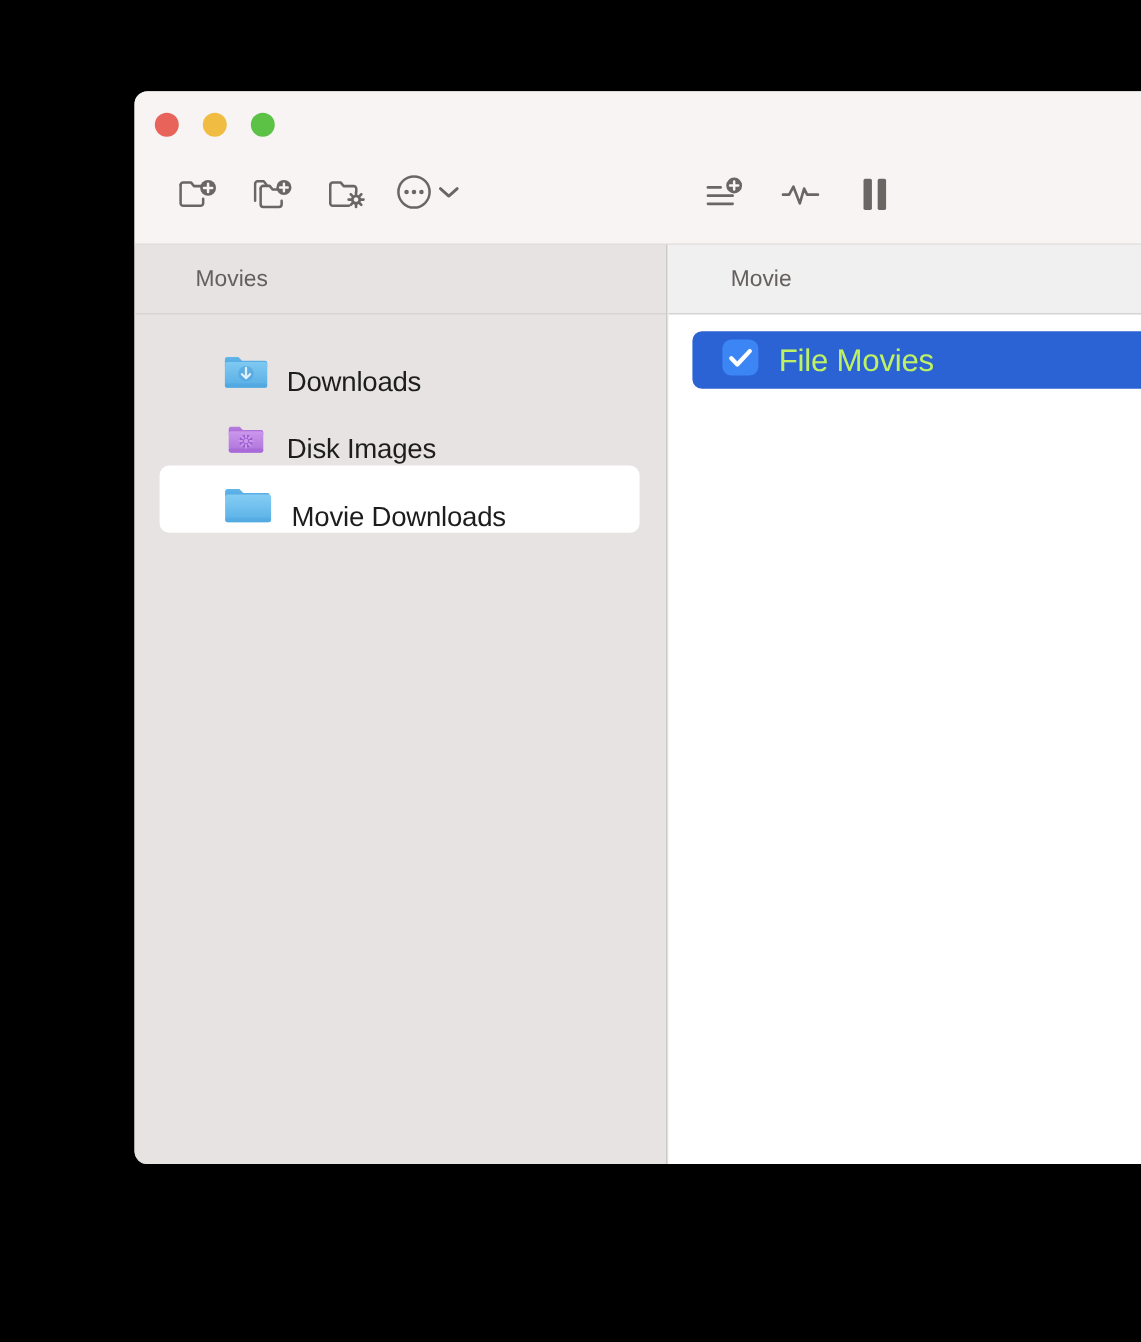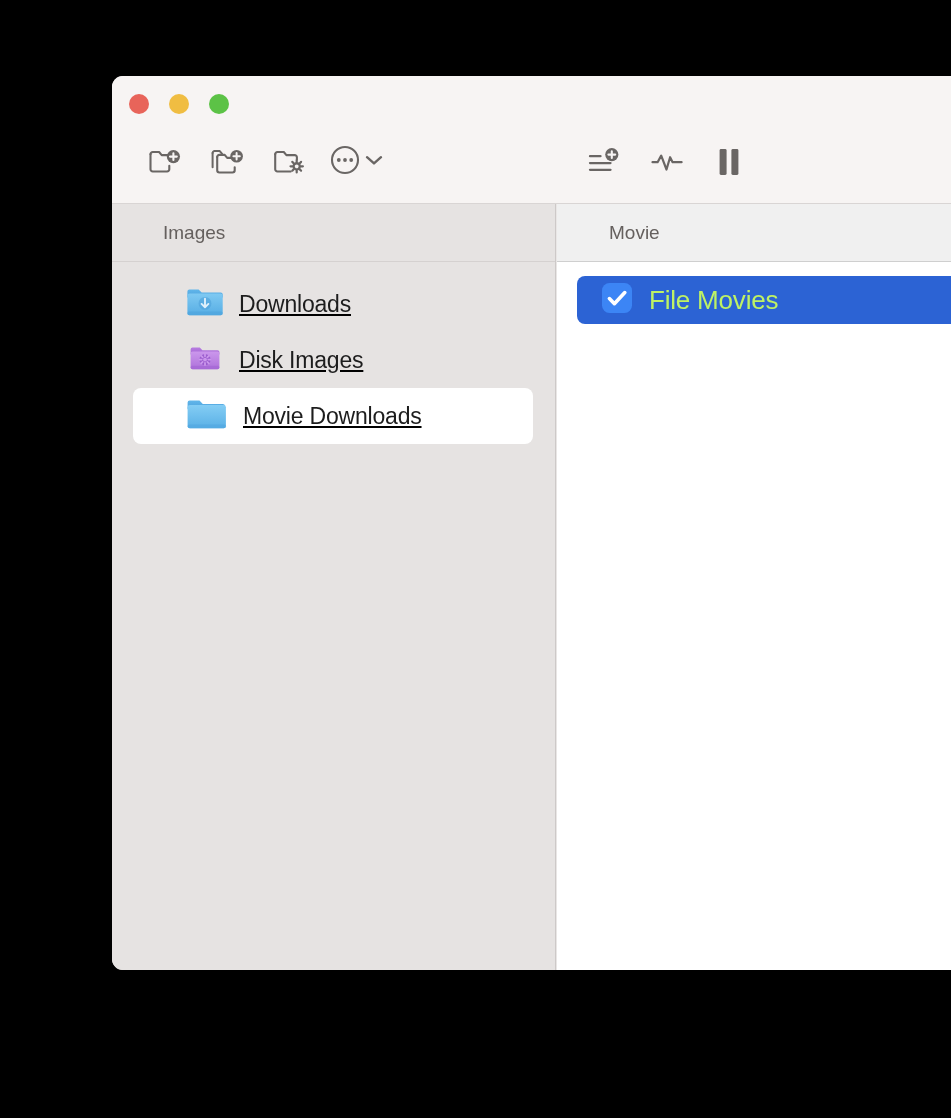--- a/index.html
+++ b/index.html
@@ -125,28 +125,27 @@
     color: #65605e;
     font-weight: 400;
   }
 
   #folder-list {
     padding-top: 14px;
   }
   .folder-row {
     position: relative;
     display: flex;
-    align-items: center;
+    align-items: flex-end;
     height: 56px;
     margin: 0 22px 0 21px;
     padding-left: 52px;
     border-radius: 8px;
     box-sizing: border-box;
     cursor: default;
-    text-decoration: underline;
   }
   .folder-row.selected { background: #ffffff; }
   .folder-label {
     margin-left: 14px;
     font-size: 23px;
     color: #1d1d1d;
     letter-spacing: -0.2px;
   }
   .folder-glyph { flex: 0 0 auto; display: block; }
 
@@ -288,21 +287,21 @@
             </svg>
           </span>
         </button>
       </div>
     </div>
 
     <div id="body">
 
       <div id="sidebar">
         <div class="pane-header">
-          <span class="pane-title">Images</span>
+          <span class="pane-title">Movies</span>
         </div>
 
         <div id="folder-list">
 
           <div class="folder-row">
             <span class="folder-glyph">
               <svg width="40" height="34" viewBox="0 0 40 34">
                 <defs>
                   <linearGradient id="dlBack" x1="0" y1="0" x2="0" y2="1">
                     <stop offset="0" stop-color="#61b6ea"></stop>

